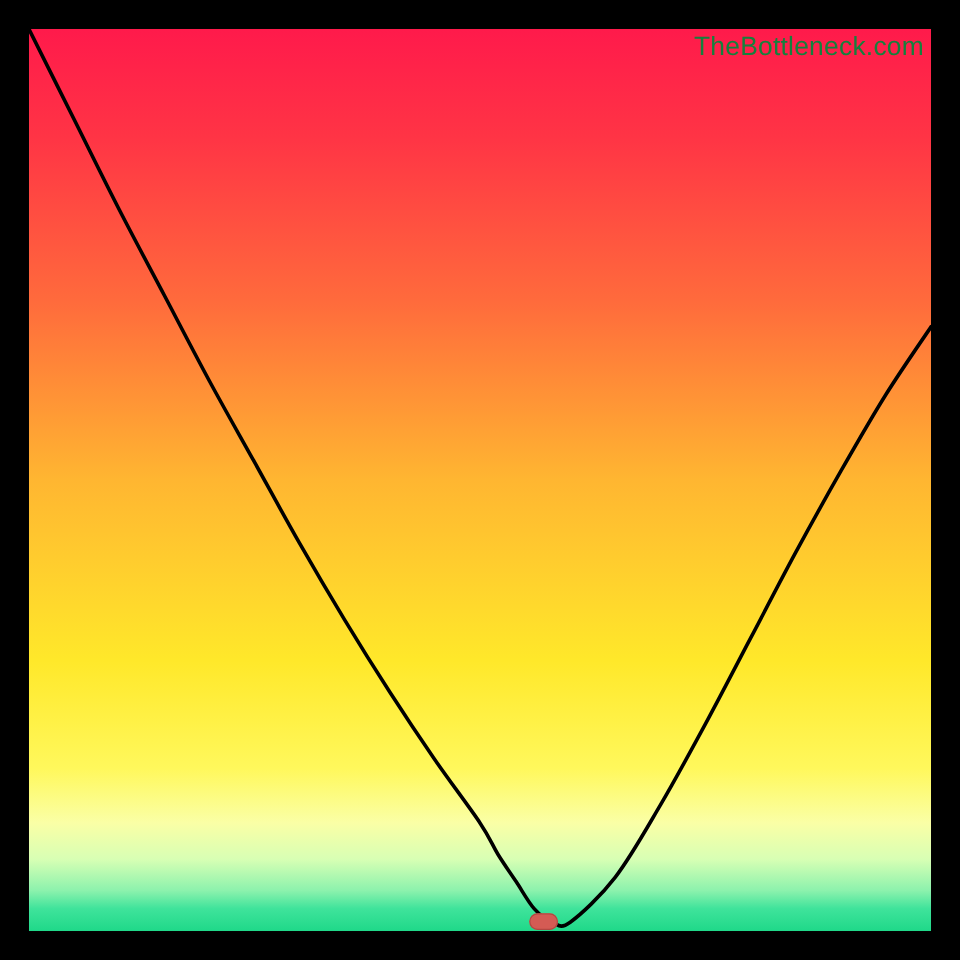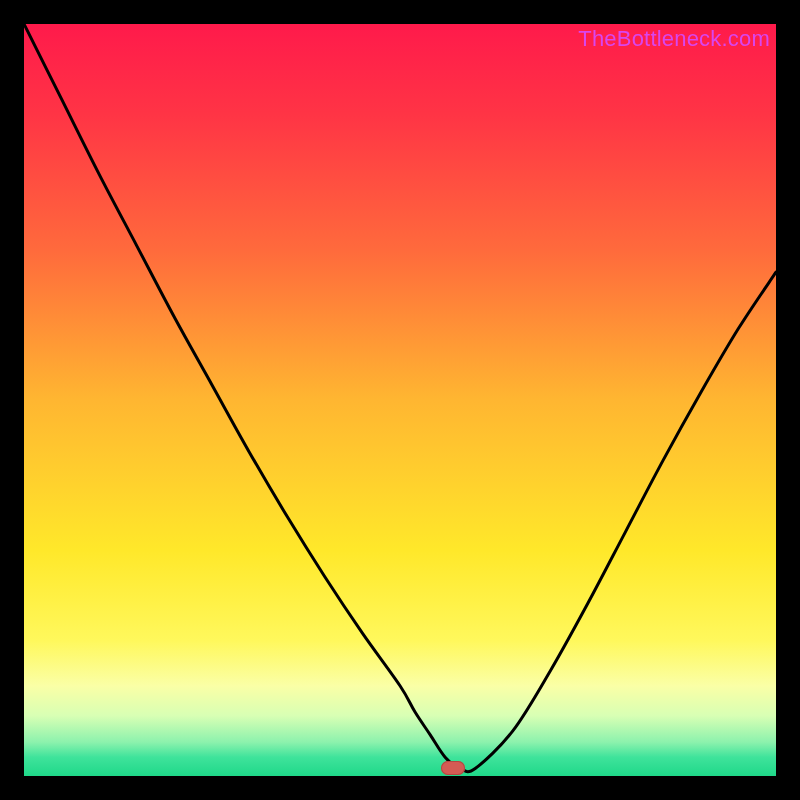--- a/index.html
+++ b/index.html
@@ -24,21 +24,21 @@
     width: 752px;
     height: 752px;
     overflow: hidden;
   }
   .watermark {
     position: absolute;
     top: 2px;
     right: 6px;
     font-size: 22px;
     font-weight: 500;
-    color: #d946ef;
+    color: #15803d;
     letter-spacing: 0.2px;
   }
   svg {
     display: block;
   }
   .marker {
     position: absolute;
     width: 24px;
     height: 14px;
     border-radius: 7px;

